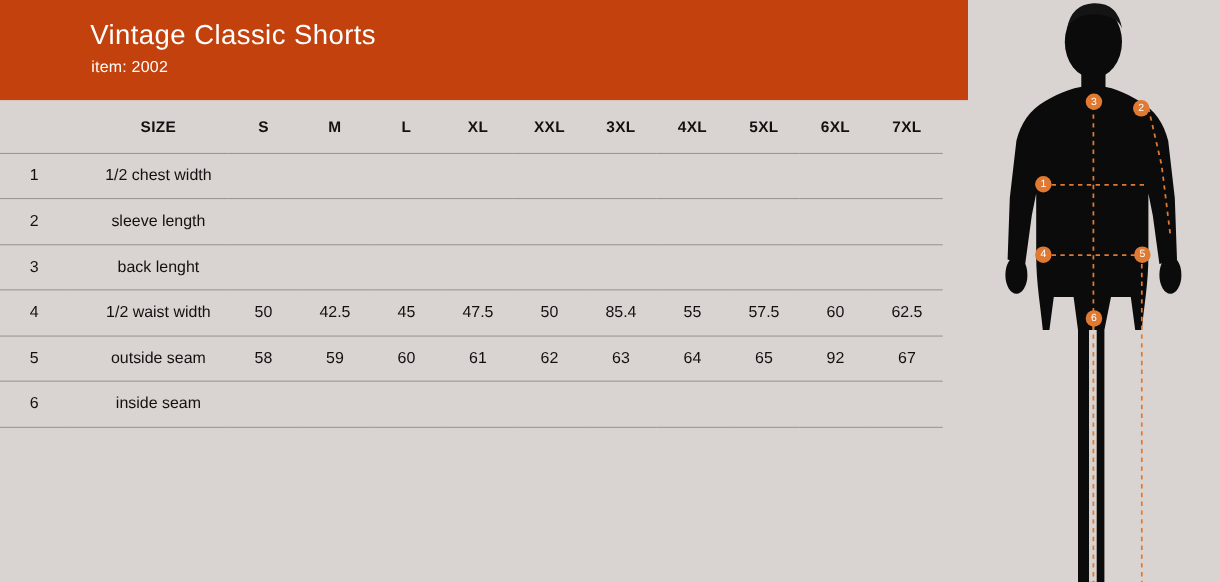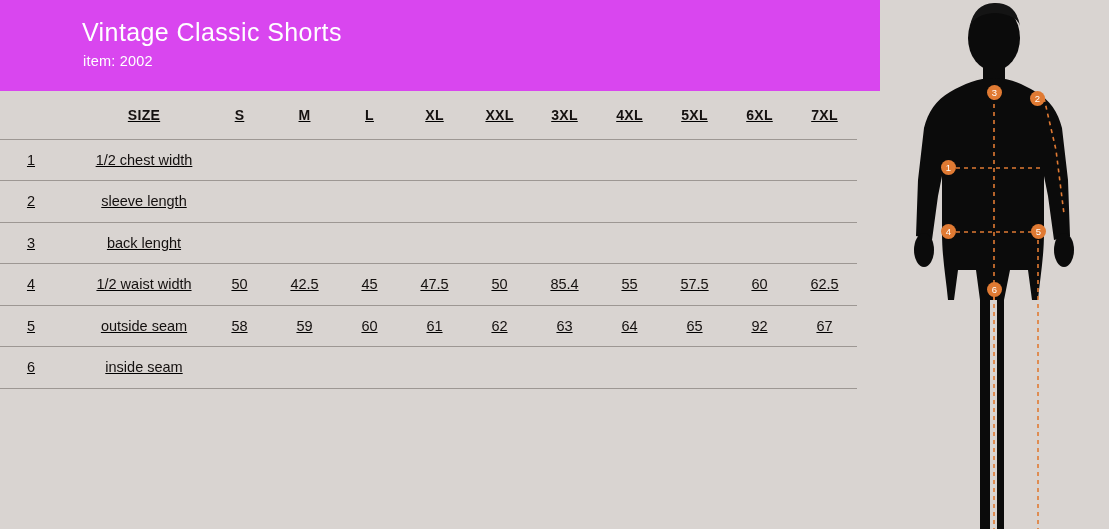--- a/index.html
+++ b/index.html
@@ -23,21 +23,21 @@
     left: 0; top: 0;
     width: 880px; height: 529px;
     background: #d9d4d1;
   }
 
   
   #header {
     position: absolute;
     left: 0; top: 0;
     width: 880px; height: 91px;
-    background: #d946ef;
+    background: #c2410c;
   }
   #title {
     position: absolute;
     left: 82px; top: 18px;
     color: #ffffff;
     font-size: 25px;
     letter-spacing: 0.4px;
     font-weight: normal;
   }
   #item {
@@ -73,21 +73,20 @@
   #table-wrap {
     position: absolute;
     left: 0; top: 91px;
     width: 880px;
   }
   table.size {
     border-collapse: collapse;
     width: 857px;
     margin-left: 0;
     table-layout: fixed;
-    text-decoration: underline;
   }
   table.size td, table.size th {
     padding: 0;
     height: 41.5px;
     font-weight: normal;
     color: #14100f;
     font-size: 14.5px;
     text-align: center;
     vertical-align: middle;
     border-bottom: 1px solid #9d9793;

